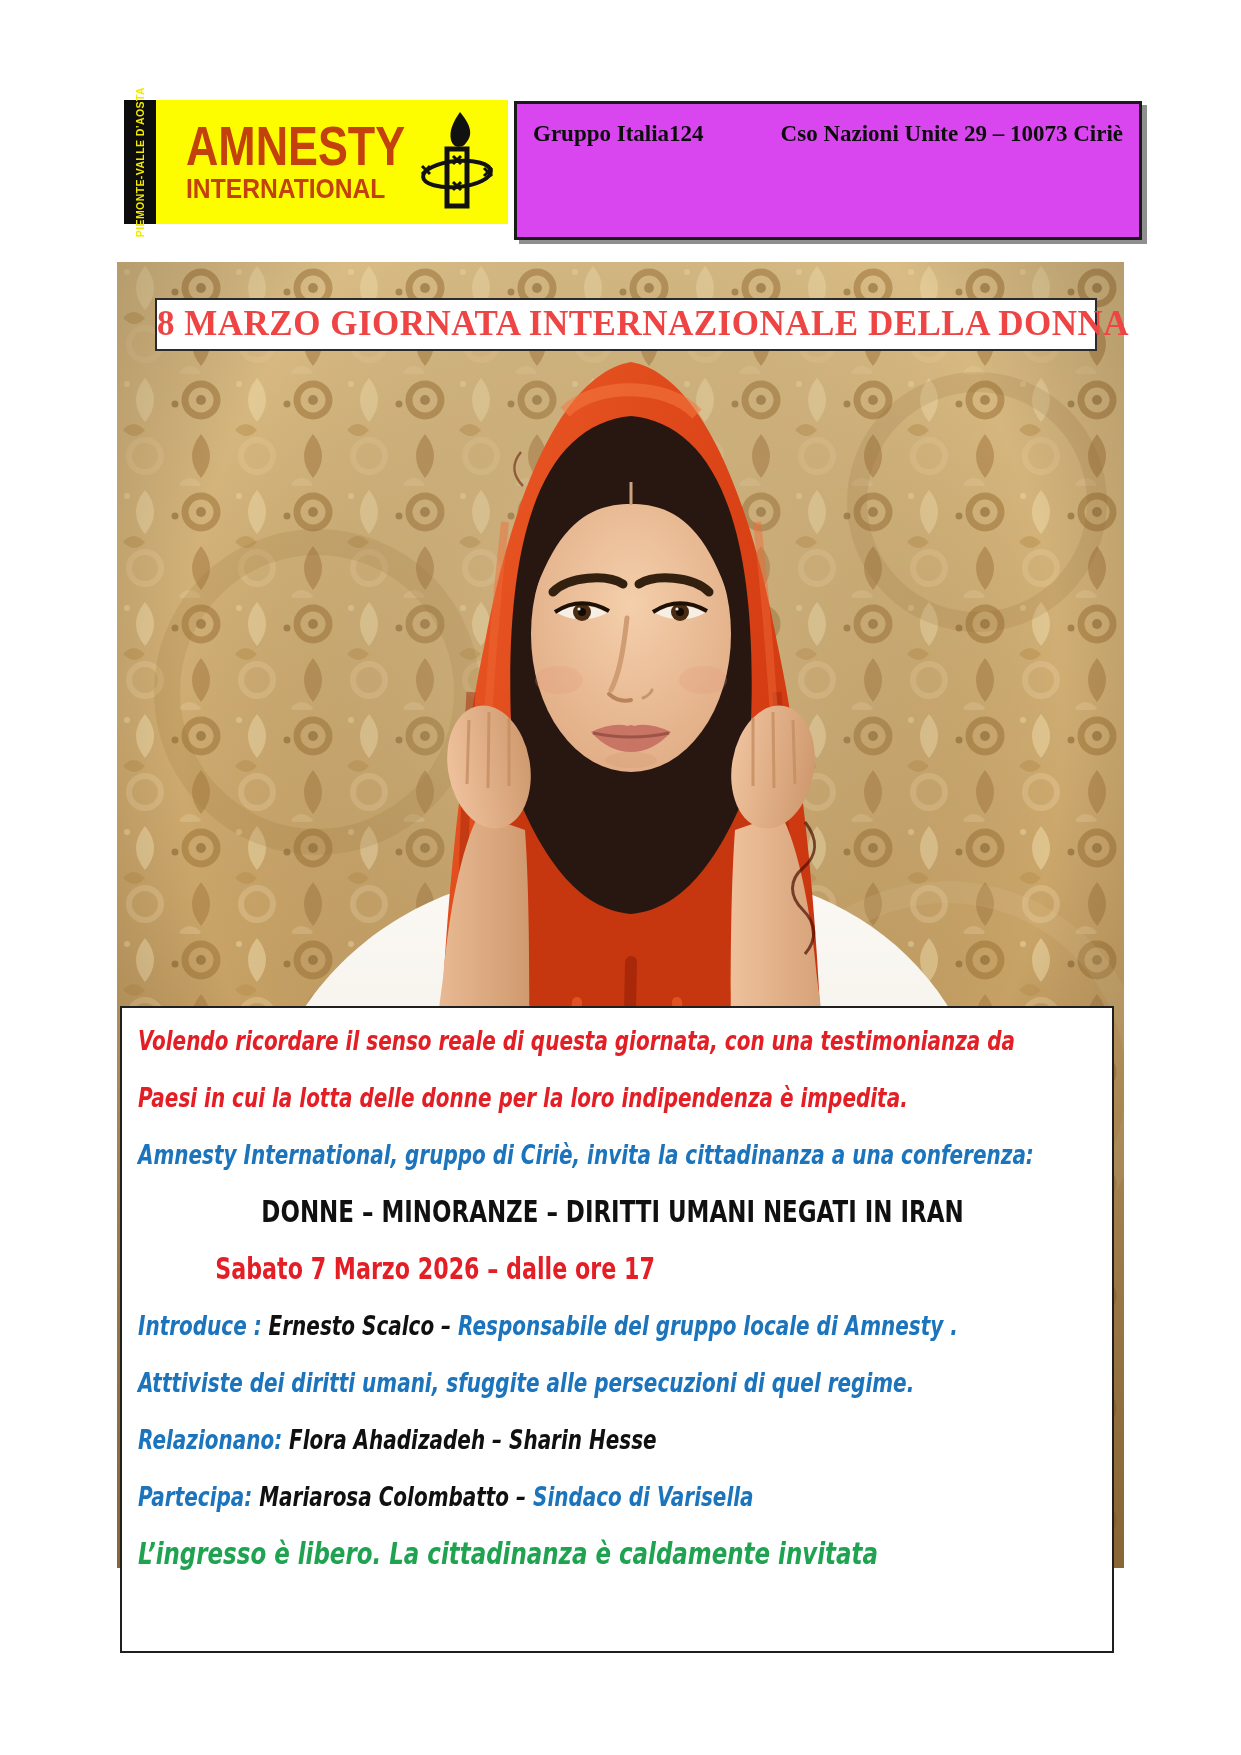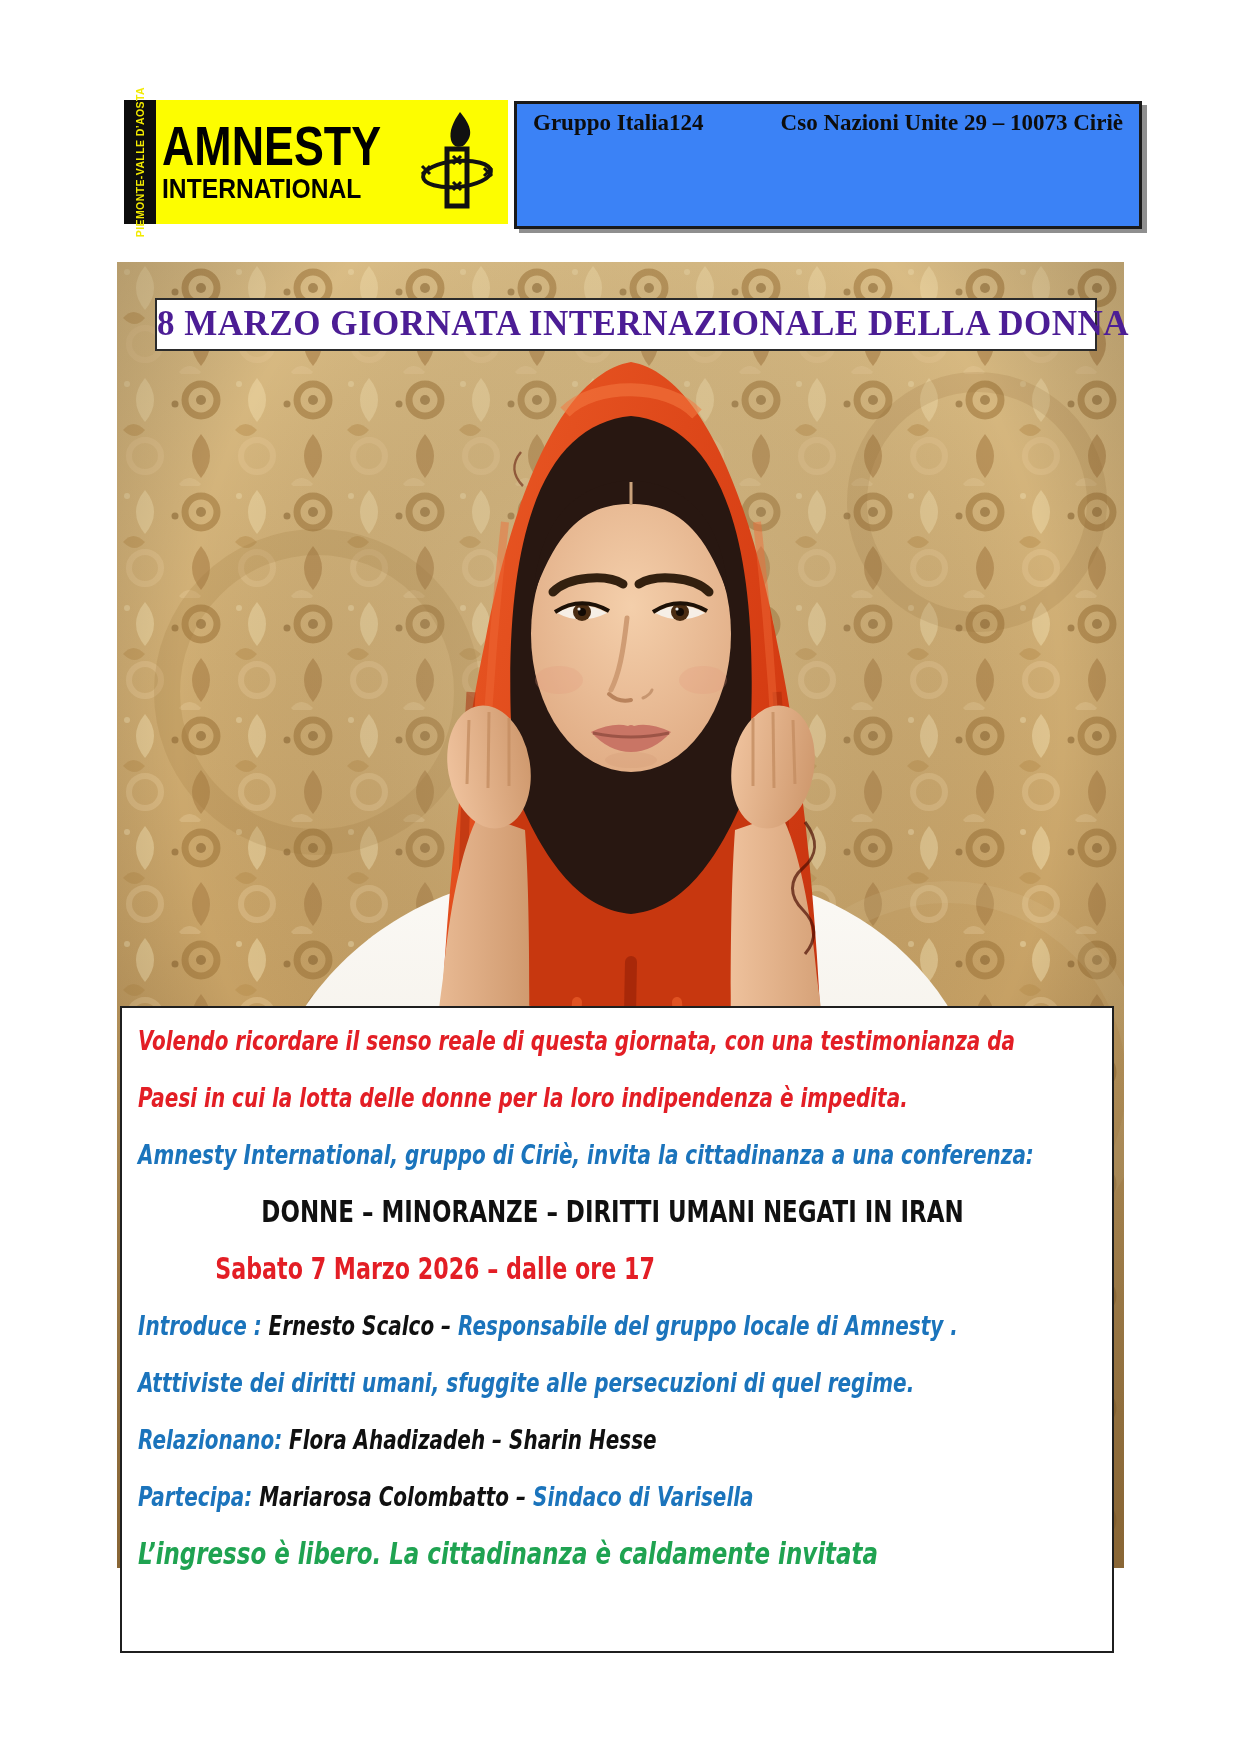--- a/index.html
+++ b/index.html
@@ -7,40 +7,40 @@
        font-family:"DejaVu Sans",sans-serif;}
   .abs{position:absolute;}
 
   
   .region-strip{left:124px;top:100px;width:32px;height:124px;background:#0d0d0d;
       display:flex;align-items:center;justify-content:center;}
   .region-strip span{writing-mode:vertical-rl;transform:rotate(180deg);color:#f2ea00;
       font-size:10.5px;font-weight:bold;letter-spacing:.4px;white-space:nowrap;
       font-family:"Liberation Sans",sans-serif;}
   .logo-box{left:156px;top:100px;width:352px;height:124px;background:#fdfd00;}
-  .logo-text{position:absolute;left:6px;top:18px;color:#000000;}
+  .logo-text{position:absolute;left:30px;top:18px;color:#c2410c;}
   .logo-l1{font-family:"Liberation Sans",sans-serif;font-weight:bold;font-size:56px;
       line-height:56px;display:inline-block;transform:scaleX(.8);transform-origin:0 50%;
       letter-spacing:0px;}
   .logo-l2{font-family:"Liberation Sans",sans-serif;font-weight:bold;font-size:28px;
       line-height:30px;display:inline-block;transform:scaleX(.88);transform-origin:0 50%;}
   .candle{position:absolute;right:14px;top:10px;}
-  .contact-box{left:514px;top:101px;width:622px;height:117px;background:#3b82f6;
+  .contact-box{left:514px;top:101px;width:622px;height:117px;background:#d946ef;
       border:3px solid #1a1a1a;box-shadow:5px 4px 0 rgba(95,95,95,.7);
       font-family:"Liberation Serif",serif;font-weight:bold;font-size:23px;color:#0d0d0d;
-      text-align:center;padding-top:5px;box-sizing:content-box;}
+      text-align:center;padding-top:16px;box-sizing:content-box;}
   .contact-box p{margin:0;line-height:27px;}
   .contact-row1{display:flex;justify-content:space-between;padding:0 16px;line-height:27px;}
   .contact-shift{margin-left:46px;}
 
   
   .photo{left:117px;top:262px;width:1007px;height:1306px;z-index:1;}
   .title-box{left:155px;top:298px;width:942px;height:53px;background:#ffffff;
       border:2px solid #2b2b2b;z-index:3;box-sizing:border-box;
-      font-family:"Liberation Serif",serif;font-weight:bold;font-size:35px;color:#4c1d95;
+      font-family:"Liberation Serif",serif;font-weight:bold;font-size:35px;color:#ef4444;
       line-height:47px;text-align:center;letter-spacing:.5px;white-space:nowrap;}
 
   
   .textbox{left:120px;top:1006px;width:994px;height:647px;background:#ffffff;
       border:2px solid #1f1f1f;z-index:2;box-sizing:border-box;padding:4px 0 0 16px;}
   .textbox p{margin:0;line-height:57px;white-space:nowrap;font-weight:bold;}
   .ln{display:inline-block;transform:scaleX(.74);transform-origin:0 50%;}
   .ctr{}
   .ctr .ln{transform-origin:50% 50%;}
   .it{font-style:italic;}

